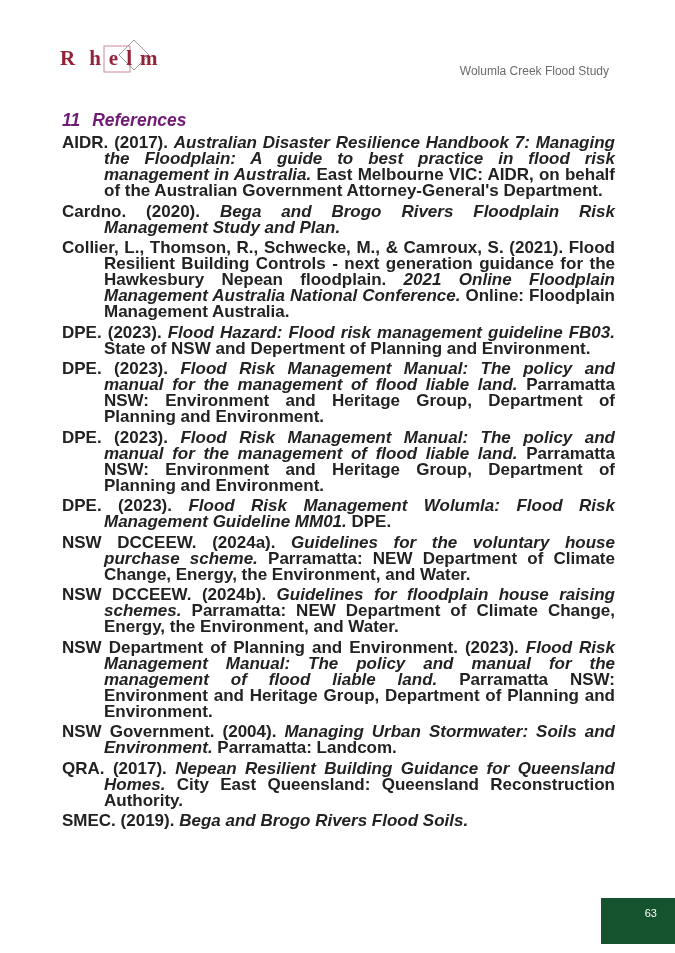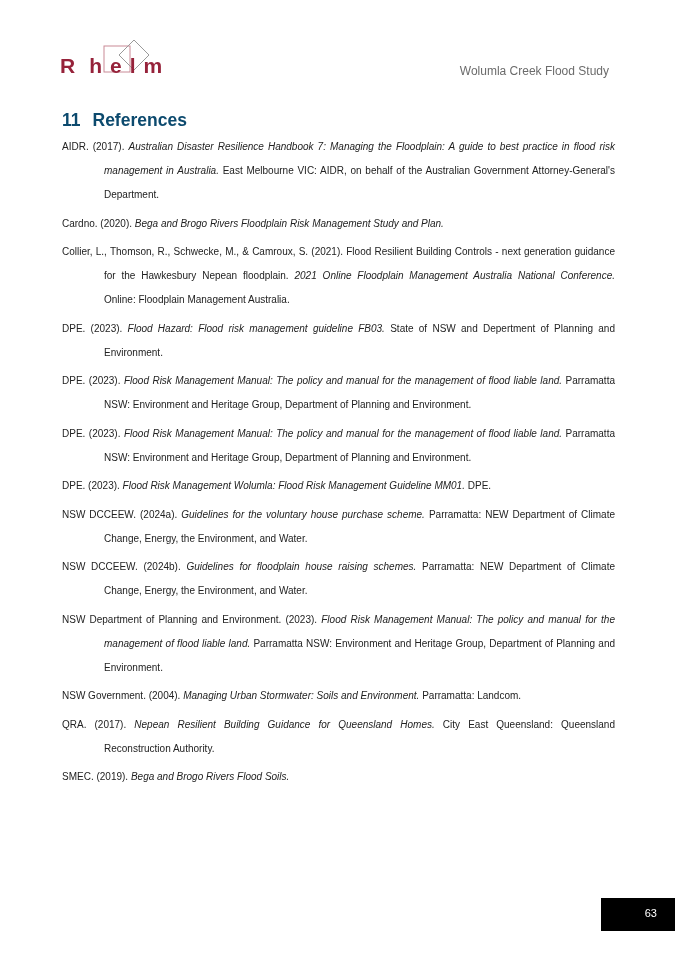--- a/index.html
+++ b/index.html
@@ -1,29 +1,29 @@
 <!DOCTYPE html>
 <html><head>
 <meta charset="utf-8">
 <style>
   html, body { margin:0; padding:0; background:#ffffff; }
   body { width:675px; height:953px; position:relative; overflow:hidden;
          font-family:"Liberation Sans", sans-serif; color:#222; }
   .logo { position:absolute; left:60px; top:38px; width:120px; height:45px; }
-  .logo .letters { position:absolute; left:0; top:16px; font-family:Liberation Sans, sans-serif;
+  .logo .letters { position:absolute; left:0; top:8px; font-family:Liberation Serif, serif;
          font-weight:bold; font-size:21px; color:#96223a; letter-spacing:0; }
   .logo .letters span { display:inline-block; }
   .logo svg { position:absolute; left:0; top:0; }
   .header-title { position:absolute; right:66px; top:64px; font-size:12px; color:#6b6b6b; }
-  .section-heading { position:absolute; left:62px; top:110px; font-size:17.5px; font-weight:bold; color:#0c4a6e; }
+  .section-heading { position:absolute; left:62px; top:110px; font-size:17.5px; font-weight:bold; color:#701a75;font-style:italic; }
   .section-heading .num { margin-right:12px; }
   .refs { position:absolute; left:62px; top:135px; width:553px; }
-  .ref { font-size:10px; line-height:24px; text-align:justify; padding-left:42px; text-indent:-42px; margin-bottom:4.5px; color:#222; }
+  .ref { font-size:17px; line-height:16px; text-align:justify; padding-left:42px; text-indent:-42px; margin-bottom:4.5px; color:#222;font-weight:bold; }
   .ref i { font-style:italic; }
-  .page-num-box { position:absolute; left:601px; top:898px; width:74px; height:33px; background:#000000; }
+  .page-num-box { position:absolute; left:601px; top:898px; width:74px; height:46px; background:#14532d; }
   .page-num { position:absolute; right:18px; top:9px; font-size:11px; color:#fff; }
 </style>
 </head>
 <body>
 
 <div class="logo">
   <svg width="120" height="45" viewBox="0 0 120 45">
     <rect x="44" y="8" width="26" height="26" fill="none" stroke="#c98a96" stroke-width="1"></rect>
     <polygon points="74,2 89,17 74,32 59,17" fill="none" stroke="#9a9a9a" stroke-width="1"></polygon>
   </svg>

